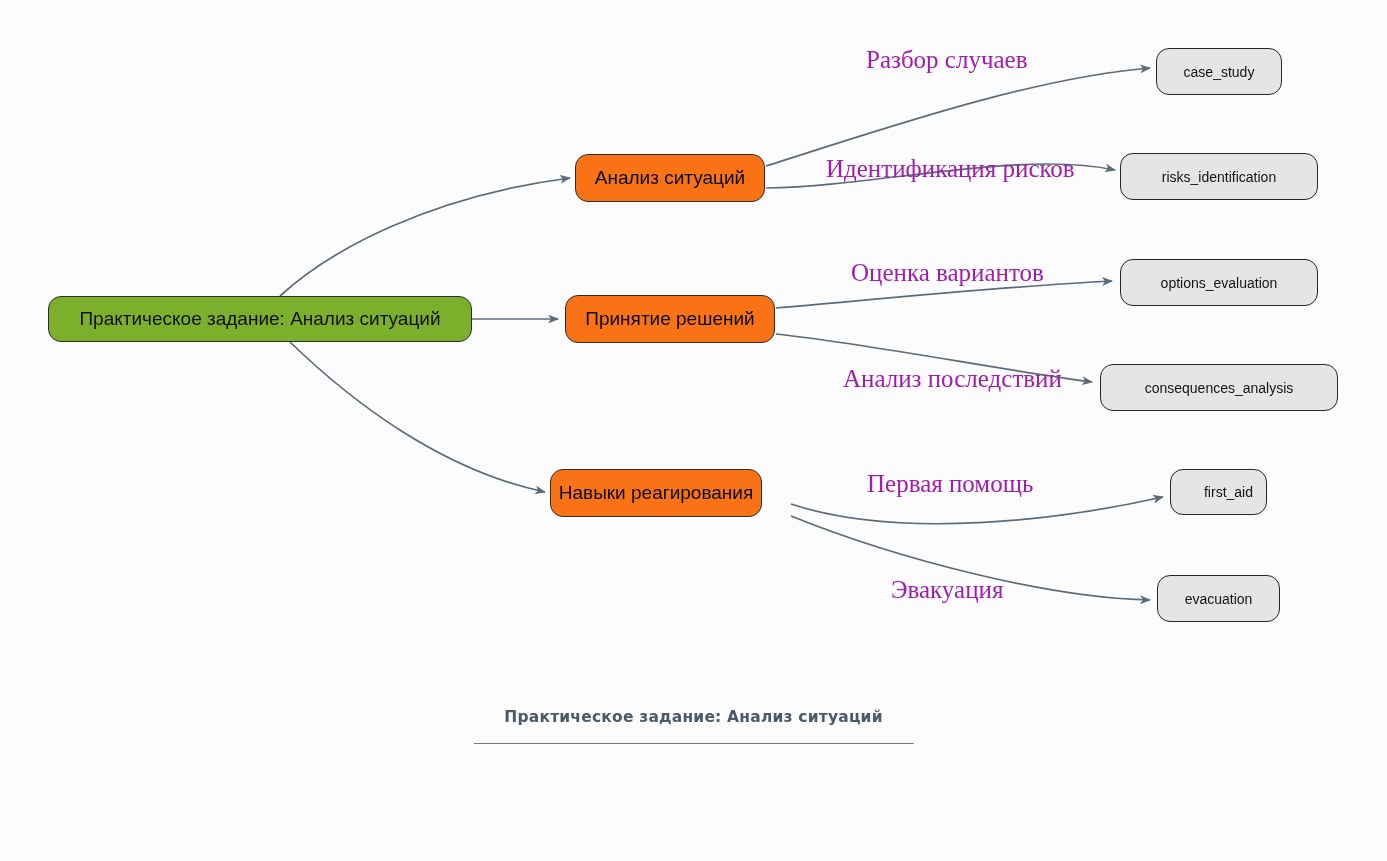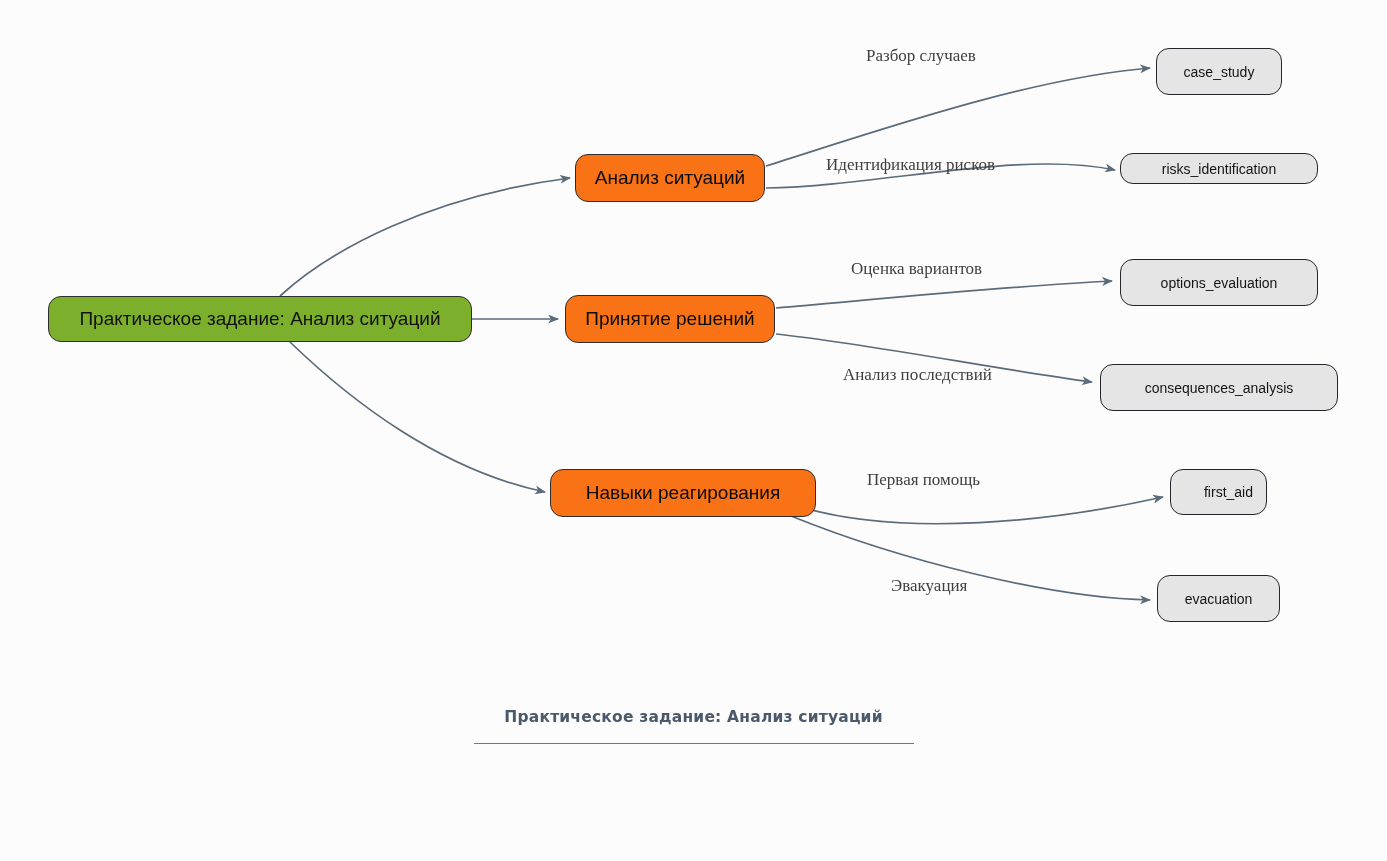--- a/index.html
+++ b/index.html
@@ -49,22 +49,22 @@
   .node-leaf {
     background: #e5e5e5;
     border: 1.7px solid #23262b;
     border-radius: 13px;
     font-size: 14px;
     color: #141414;
   }
   .edge-label {
     position: absolute;
     font-family: "Liberation Serif", serif;
-    font-size: 17px;
-    color: #404040;
+    font-size: 25px;
+    color: #a21caf;
     white-space: nowrap;
   }
   #footer {
     position: absolute;
     left: 0;
     width: 1387px;
     text-align: center;
   }
   #footer-title {
     font-family: "DejaVu Sans", sans-serif;
@@ -107,23 +107,23 @@
         <path d="M 776 334 C 870 344 1000 370 1092 382" fill="none" stroke="#5b6b7a" stroke-width="1.7" marker-end="url(#arrow)"></path>
         <path d="M 791 504 C 900 540 1060 520 1163 497" fill="none" stroke="#5b6b7a" stroke-width="1.7" marker-end="url(#arrow)"></path>
         <path d="M 791 516 C 900 560 1050 598 1150 600" fill="none" stroke="#5b6b7a" stroke-width="1.7" marker-end="url(#arrow)"></path>
       </g>
   </svg>
 
   <div id="nodes-group">
       <div class="node node-root" style="left: 48px; top: 296px; width: 424px; height: 46px;">Практическое задание: Анализ ситуаций</div>
       <div class="node node-branch" style="left: 575px; top: 154px; width: 190px; height: 48px;">Анализ ситуаций</div>
       <div class="node node-branch" style="left: 565px; top: 295px; width: 210px; height: 48px;">Принятие решений</div>
-      <div class="node node-branch" style="left: 550px; top: 469px; width: 266px; height: 48px;">Навыки реагирования</div>
+      <div class="node node-branch" style="left: 550px; top: 469px; width: 212px; height: 48px;">Навыки реагирования</div>
       <div class="node node-leaf" style="left: 1156px; top: 48px; width: 126px; height: 47px;">case_study</div>
-      <div class="node node-leaf" style="left: 1120px; top: 153px; width: 198px; height: 31px;">risks_identification</div>
+      <div class="node node-leaf" style="left: 1120px; top: 153px; width: 198px; height: 47px;">risks_identification</div>
       <div class="node node-leaf" style="left: 1120px; top: 259px; width: 198px; height: 47px;">options_evaluation</div>
       <div class="node node-leaf" style="left: 1100px; top: 364px; width: 238px; height: 47px;">consequences_analysis</div>
       <div class="node node-leaf" style="left: 1170px; top: 469px; width: 97px; height: 46px; padding-left: 20px;">first_aid</div>
       <div class="node node-leaf" style="left: 1157px; top: 575px; width: 123px; height: 47px;">evacuation</div>
     </div>
   <div id="labels-group">
       <div class="edge-label" style="left: 866px; top: 46px;">Разбор случаев</div>
       <div class="edge-label" style="left: 826px; top: 155px;">Идентификация рисков</div>
       <div class="edge-label" style="left: 851px; top: 259px;">Оценка вариантов</div>
       <div class="edge-label" style="left: 843px; top: 365px;">Анализ последствий</div>

